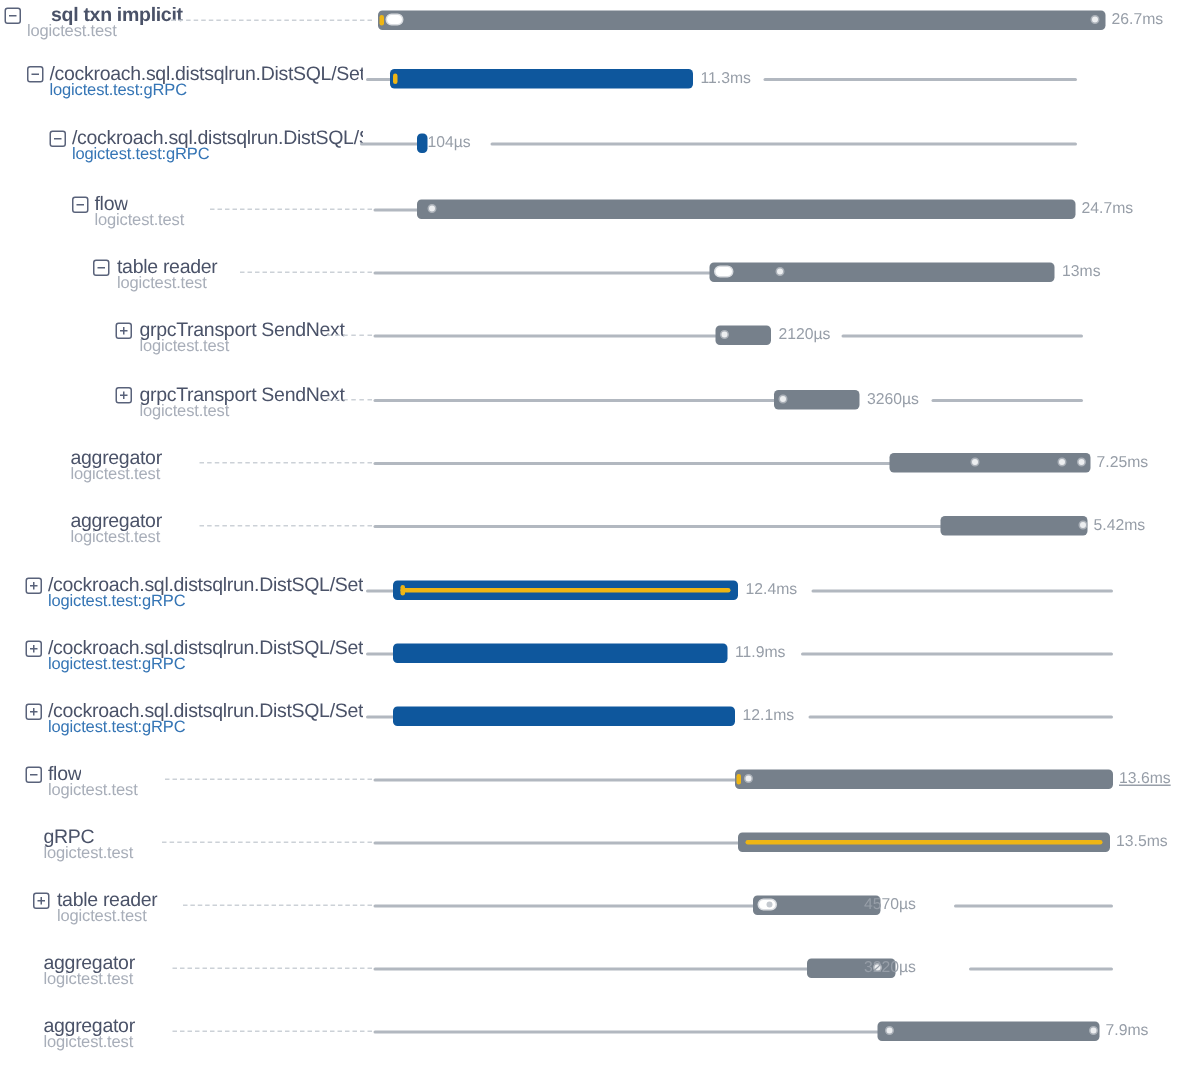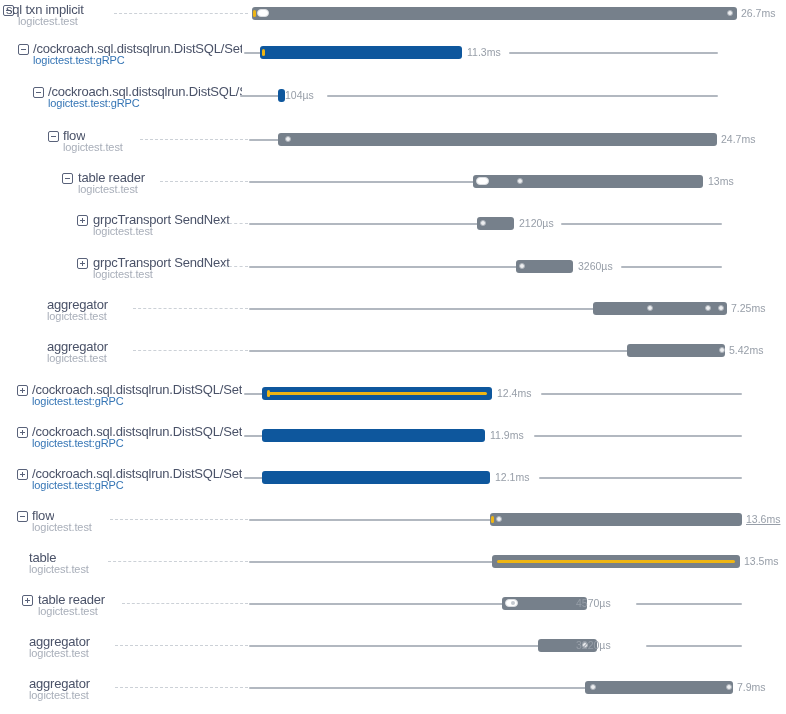--- a/index.html
+++ b/index.html
@@ -28,21 +28,21 @@
        background:#eceef0;border:1px solid #aab0b8;box-sizing:border-box;}
   .segdot{position:absolute;top:4px;width:4px;height:4px;border-radius:50%;background:#c4c9cf;}
   .value{position:absolute;top:3px;font-size:10.5px;color:#979ea8;white-space:nowrap;line-height:12px;}
 </style>
 </head>
 <body>
 
 <div id="app">
     <div class="row" style="top: 4px;">
     <span class="expander minus" style="left: 3px;"></span>
-    <span class="title" style="left: 6px;">sql txn implicit</span>
+    <span class="title" style="left: 34px; font-weight: bold;">sql txn implicit</span>
     <span class="subtitle" style="left: 18px;">logictest.test</span>
     <span class="dash" style="left: 114px; width: 134px;"></span>
 
     <span class="bar gray" style="left: 252px; width: 485px;">
         <span class="wseg" style="left: 5px; width: 12px;"></span>
         <span class="ytick" style="left: 1px;"></span>
         <span class="dot" style="left: 475px;"></span>
       </span>
     <span class="value" style="left: 741px;">26.7ms</span>
 
@@ -185,21 +185,21 @@
     <span class="hline pre" style="left: 249px; width: 242px;"></span>
     <span class="bar gray" style="left: 490px; width: 252px;">
         <span class="ytick" style="left: 1px;"></span>
         <span class="dot" style="left: 6px;"></span>
       </span>
     <span class="value" style="left: 746px; text-decoration: underline;">13.6ms</span>
 
   </div>
     <div class="row" style="top: 552px;">
 
-    <span class="title" style="left: 29px;">table</span>
+    <span class="title" style="left: 29px;">gRPC</span>
     <span class="subtitle" style="left: 29px;">logictest.test</span>
     <span class="dash" style="left: 108px; width: 140px;"></span>
     <span class="hline pre" style="left: 249px; width: 244px;"></span>
     <span class="bar gray" style="left: 492px; width: 248px;">
         <span class="stripe"></span>
       </span>
     <span class="value" style="left: 744px;">13.5ms</span>
 
   </div>
     <div class="row" style="top: 594px;">

